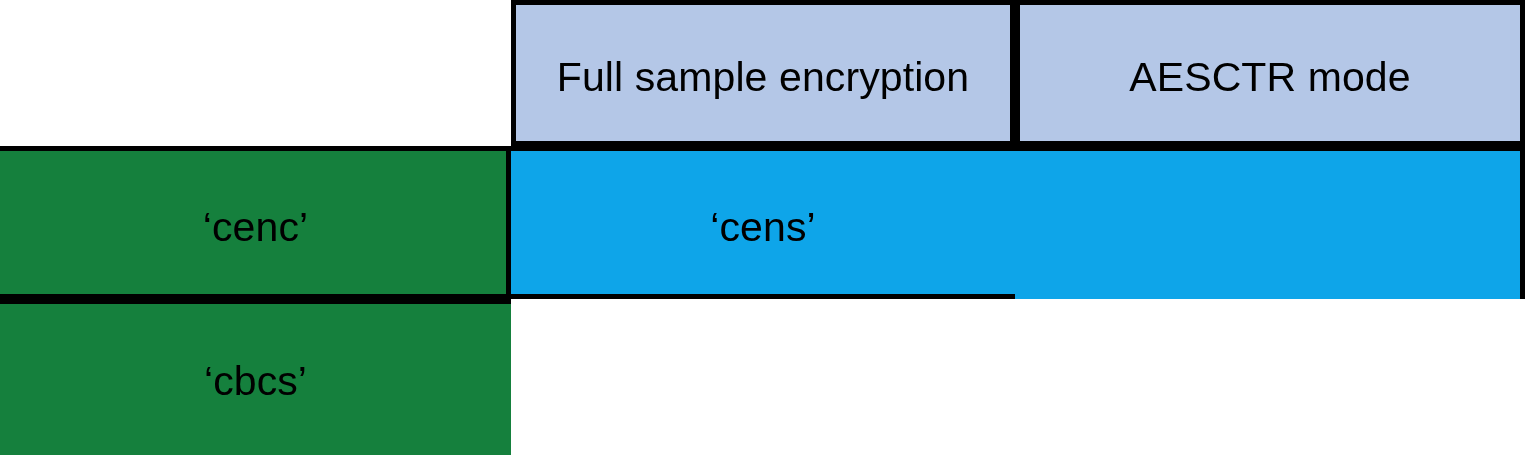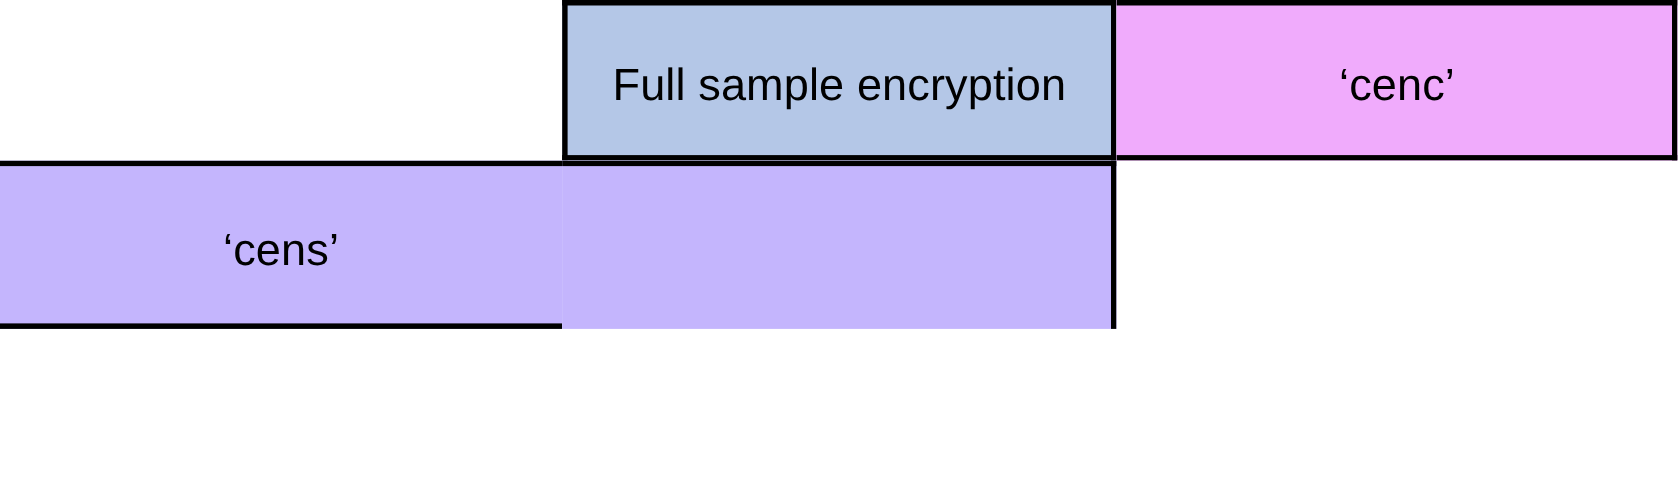--- a/index.html
+++ b/index.html
@@ -44,22 +44,22 @@
     line-height: 1.05;
     color: #000000;
     letter-spacing: 0.1px;
     white-space: nowrap;
     overflow: hidden;
   }
 
   
   .fill-none  { background: #ffffff; }
   .fill-blue  { background: #b4c7e7; }
-  .fill-green { background: #f0abfc; }
-  .fill-gray  { background: #c4b5fd; }
+  .fill-green { background: #15803d; }
+  .fill-gray  { background: #0ea5e9; }
 
   
   .bt::before, .bb::after, .bl > .edge-l, .br > .edge-r { content: ""; position: absolute; background: #000000; }
   .bt::before { left: 0; right: 0; top: 0; height: 5px; }
   .bb::after  { left: 0; right: 0; bottom: 0; height: 5px; }
   .bl > .edge-l { top: 0; bottom: 0; left: 0; width: 5px; }
   .br > .edge-r { top: 0; bottom: 0; right: 0; width: 5px; }
 
   .label { position: relative; z-index: 2; margin-top: 10px; }
 
@@ -78,30 +78,38 @@
       <span class="label"></span>
     </div>
 
     <div class="cell header fill-blue bt bb bl br">
       <span class="edge-l"></span>
       <span class="edge-r"></span>
       <span class="label">Full sample encryption</span>
     </div>
 
 
+    <div class="cell rowlabel fill-blue bt bb bl br">
+      <span class="edge-l"></span>
+      <span class="edge-r"></span>
+      <span class="label">AESCTR mode</span>
+    </div>
 
     <div class="cell code fill-green bt bb br">
       <span class="edge-r"></span>
       <span class="label">‘cenc’</span>
     </div>
 
     <div class="cell code fill-gray bt bb">
       <span class="label">‘cens’</span>
     </div>
 
 
     <div class="cell code fill-gray bt br">
       <span class="edge-r"></span>
     </div>
 
+    <div class="cell code fill-green bt">
+      <span class="label">‘cbcs’</span>
+    </div>
 
   </div>
 </div>
 
 </body></html>

